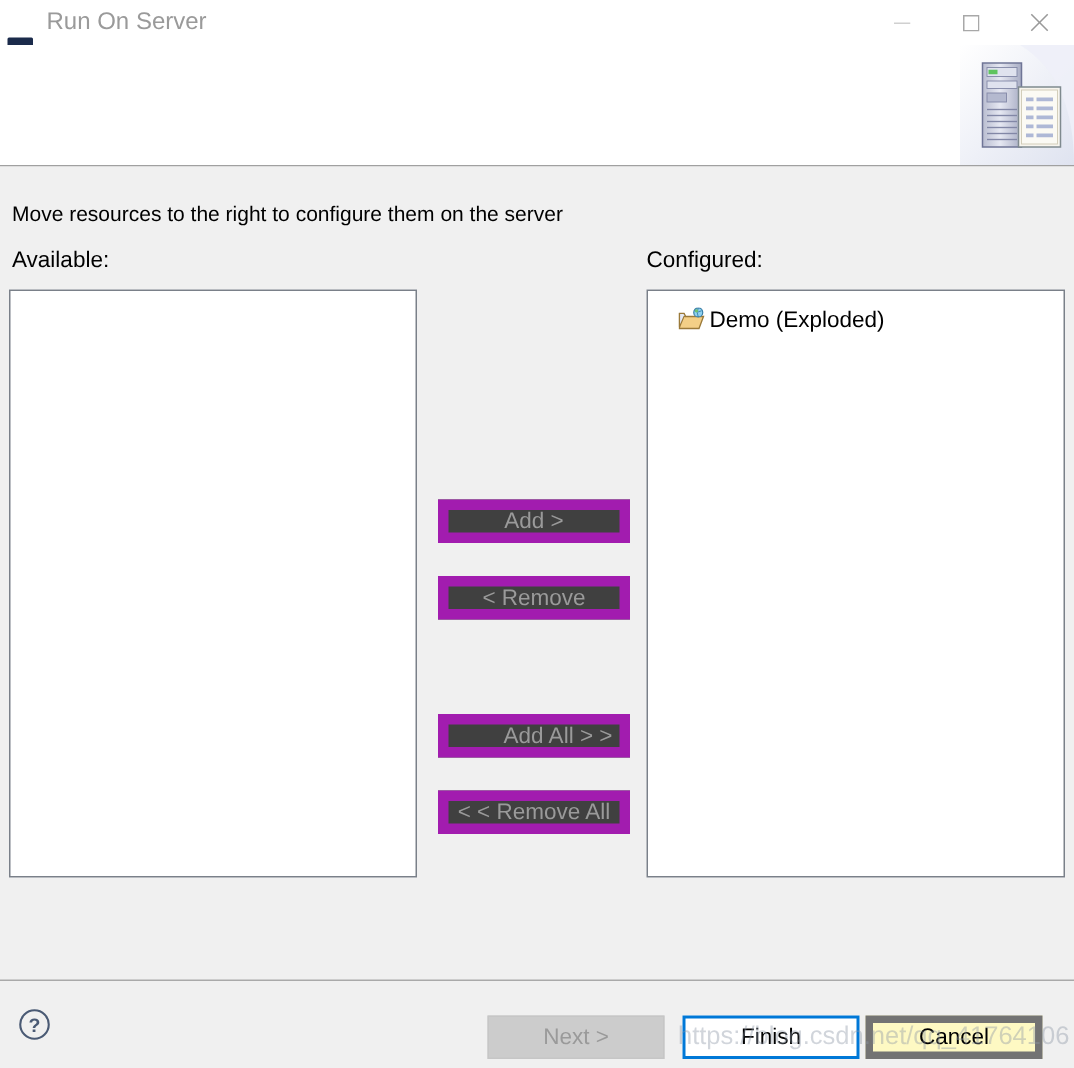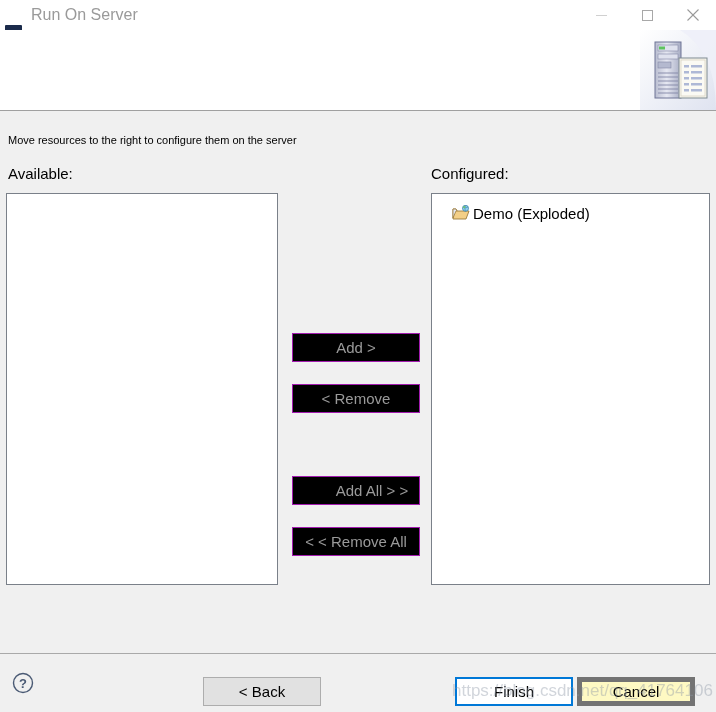--- a/index.html
+++ b/index.html
@@ -91,21 +91,21 @@
   
   .body-area {
     position: absolute;
     left: 0; top: 111px;
     width: 716px; height: 542px;
     background: #f0f0f0;
   }
   .intro-text {
     position: absolute;
     left: 8px; top: 23px;
-    font-size: 11px;
+    font-size: 14px;
     text-align: right;
   }
   .label-available {
     position: absolute;
     left: 8px; top: 54px;
     font-size: 15px;
   }
   .label-configured {
     position: absolute;
     left: 431px; top: 54px;
@@ -142,22 +142,22 @@
   
   .transfer-col {
     position: absolute;
     left: 292px;
     top: 82px;
     width: 128px;
   }
   .xfer-btn {
     width: 128px;
     height: 29px;
-    background: #000000;
-    border: 1px solid #a21caf;
+    background: #404040;
+    border: 7px solid #a21caf;
     box-sizing: border-box;
     color: #9a9a9a;
     font-size: 15px;
     font-family: "Liberation Sans", sans-serif;
     display: flex;
     align-items: center;
     justify-content: center;
     padding: 0;
   }
   .xfer-btn.b-add      { position: absolute; top: 140px; }
@@ -336,18 +336,18 @@
 
 </div>
 
 <div class="footer">
 
   <svg class="help-icon" viewBox="0 0 22 22">
     <circle cx="11" cy="11" r="9.5" fill="none" stroke="#4a5a74" stroke-width="1.4"></circle>
     <text x="11" y="15.8" font-family="Liberation Sans, sans-serif" font-size="13" font-weight="bold" fill="#4a5a74" text-anchor="middle">?</text>
   </svg>
 
-  <button class="footer-btn btn-back">&lt; Back</button>
+  <button class="footer-btn btn-next" disabled="">Next &gt;</button>
   <button class="footer-btn btn-finish">Finish</button>
   <button class="footer-btn btn-cancel">Cancel</button>
 </div>
 
 <div class="watermark">https://blog.csdn.net/qq_41764106</div>
 
 </body></html>

